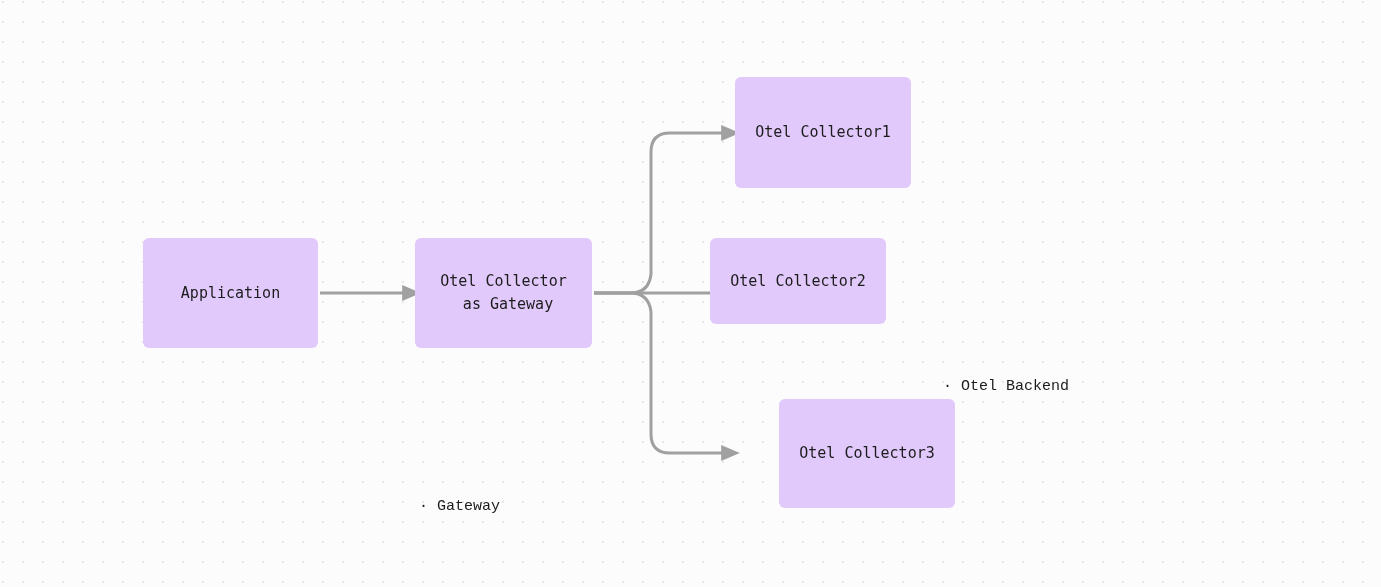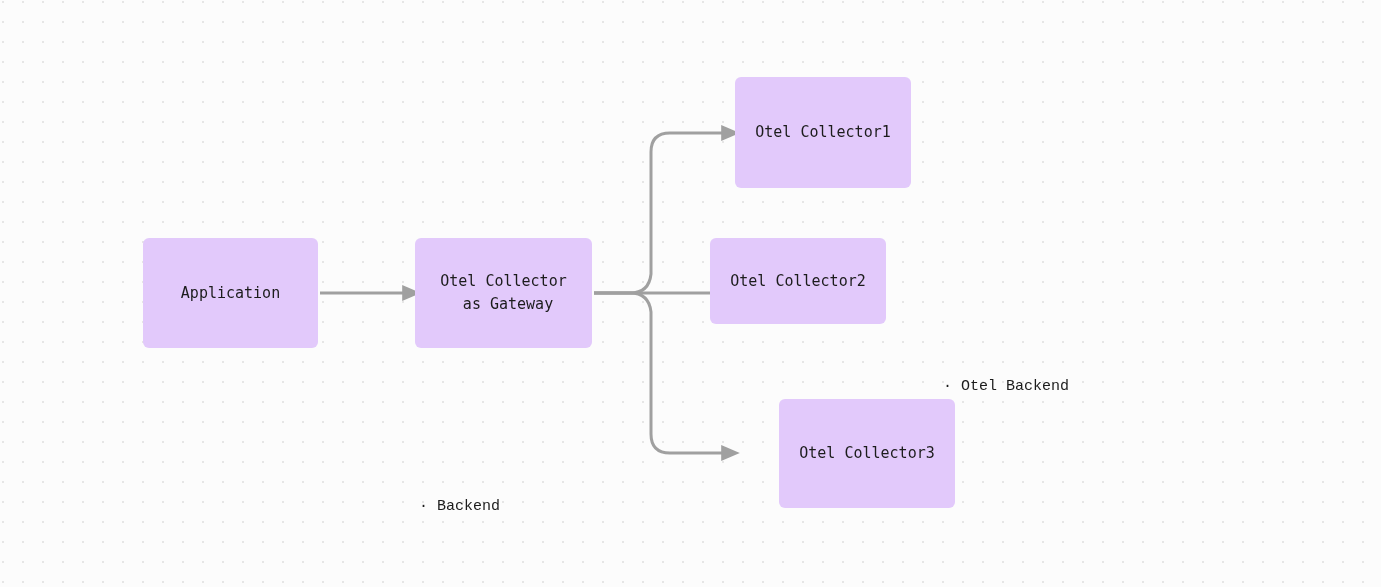--- a/index.html
+++ b/index.html
@@ -114,21 +114,21 @@
     <span class="node-label">Otel Collector2</span>
   </div>
 
   <div class="node" style="left:735px; top:399px; width:176px; height:109px;margin-left:44px;">
     <span class="node-label">Otel Collector3</span>
   </div>
 
   <div class="notes" style="left:419px; top:351px;">
     <ul>
       <li>
-        <span class="bullet-line">· Backend</span>
+        <span class="bullet-line">· Gateway</span>
       </li>
       
       
     </ul>
   </div>
 
   <div class="notes" style="left:943px; top:231px;">
     <ul>
       <li>
         <span class="bullet-line">· Otel Backend</span>

